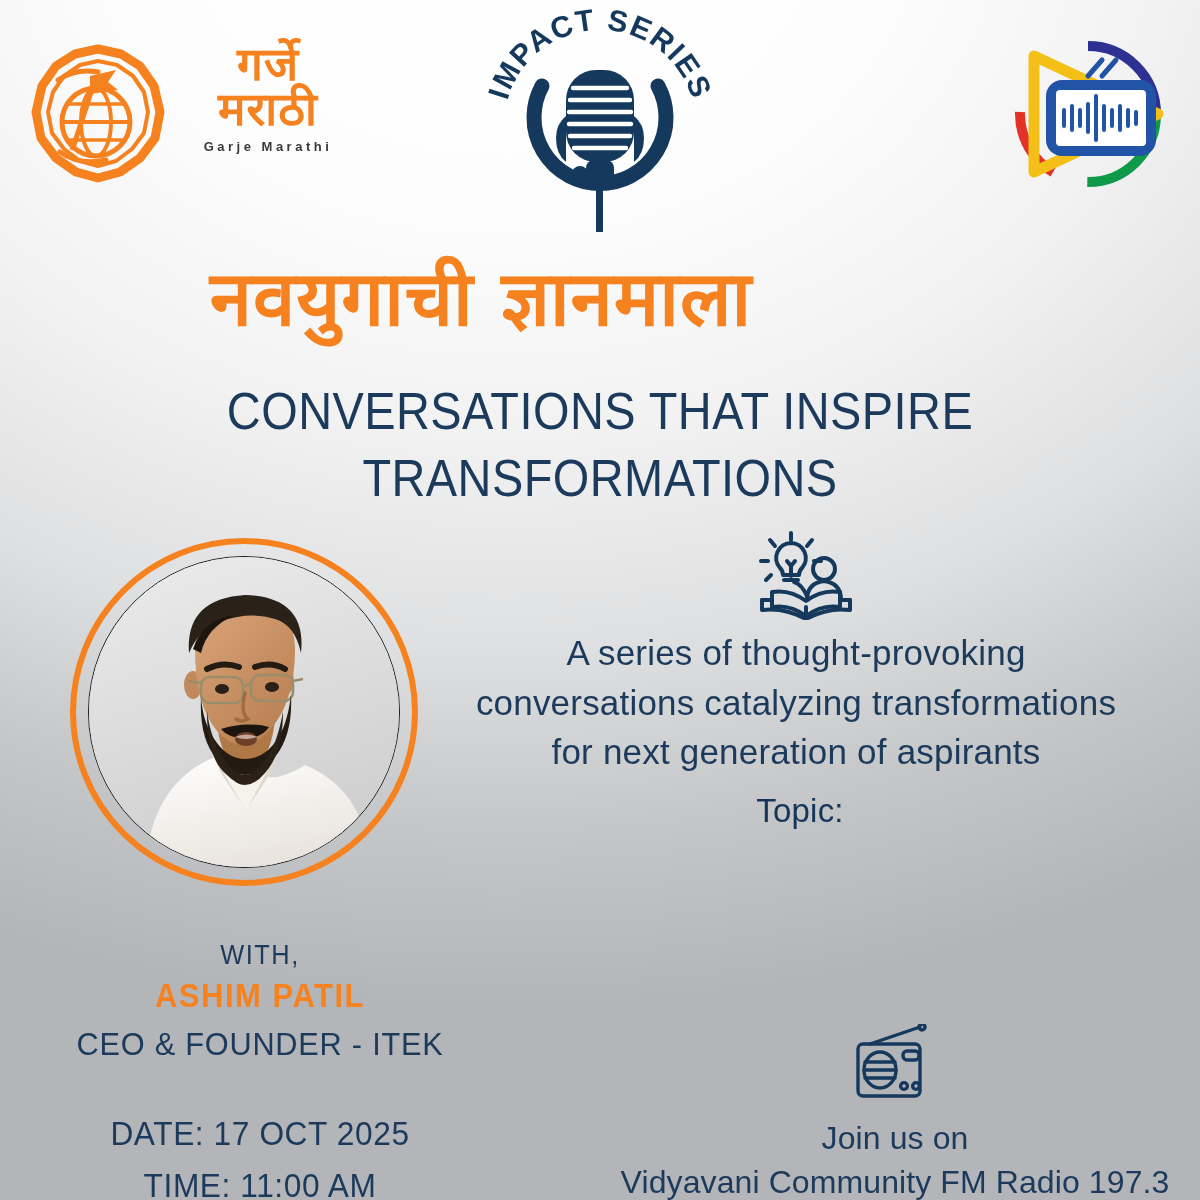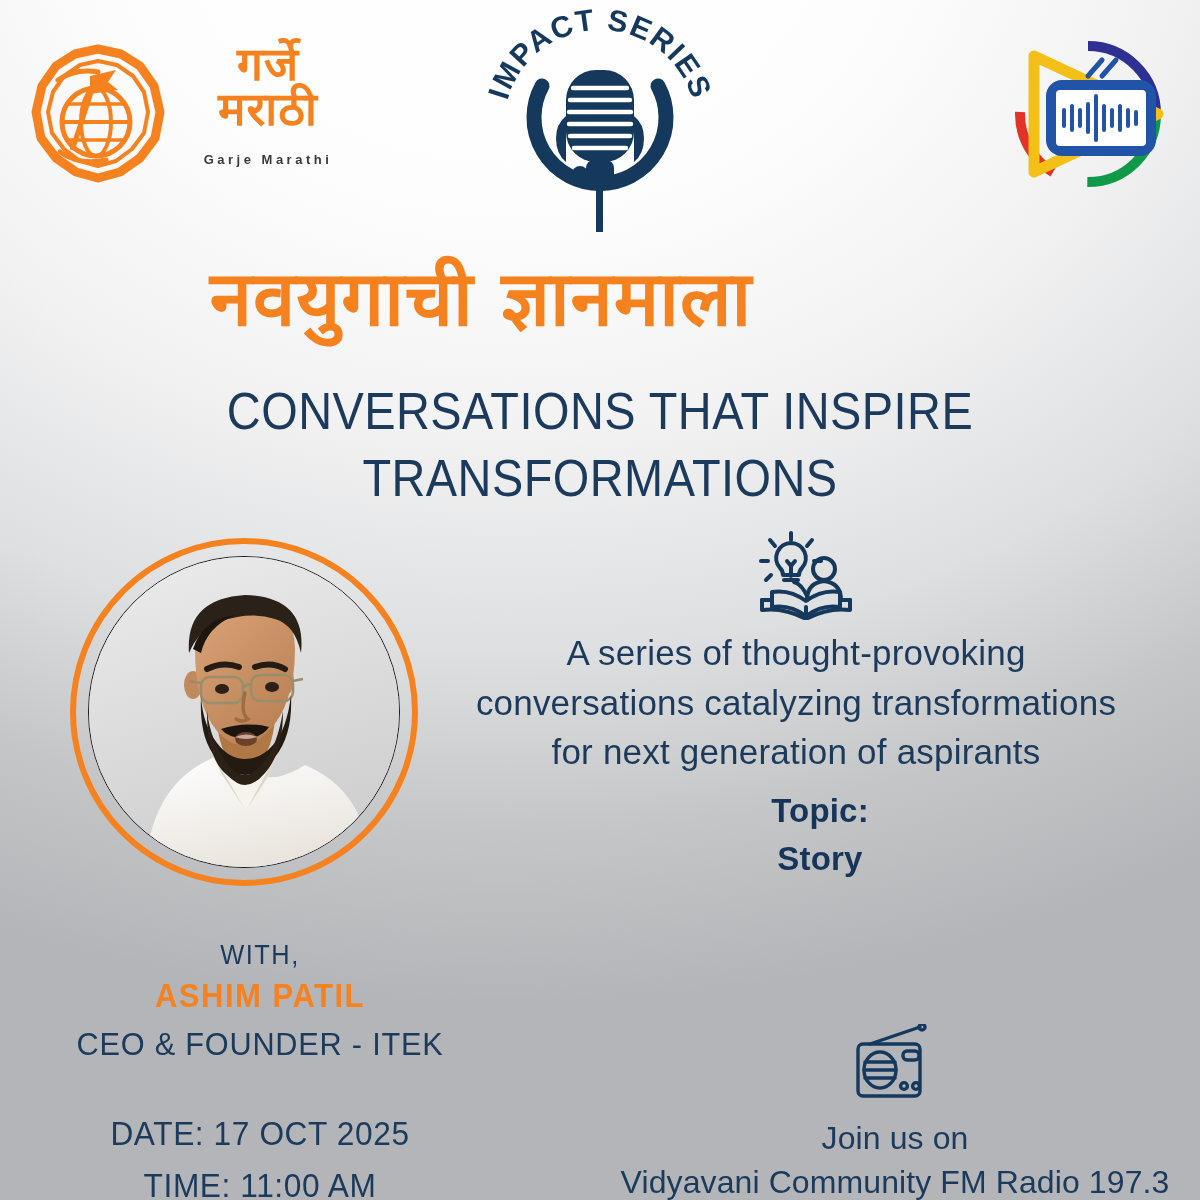--- a/index.html
+++ b/index.html
@@ -56,21 +56,21 @@
     line-height: 0.98;
     letter-spacing: 1px;
     font-family: "DejaVu Sans", sans-serif;
     white-space: nowrap;
   }
   .gm-latin {
     color: #3a3a3a;
     font-size: 13px;
     font-weight: 700;
     letter-spacing: 3.5px;
-    margin-top: 20px;
+    margin-top: 7px;
   }
 
   
   .impact-logo {
     position: absolute;
     left: 480px;
     top: 8px;
     width: 240px;
     height: 240px;
   }
@@ -156,27 +156,27 @@
     top: 628px;
     width: 736px;
     text-align: center;
     color: #1B3A5C;
     font-size: 35px;
     line-height: 1.42;
     letter-spacing: 0.2px;
   }
   .topic-block {
     position: absolute;
-    left: 452px;
+    left: 432px;
     top: 787px;
     width: 736px;
     text-align: center;
     color: #15355A;
     font-size: 33px;
-    font-weight: 700;
+    font-weight: 400;
     line-height: 1.46;
     letter-spacing: 0.2px;
   }
 
   
   .speaker-block {
     position: absolute;
     left: 30px;
     top: 940px;
     width: 460px;
@@ -424,21 +424,20 @@
   </div>
 
   <div class="desc">
     <div>A series of thought-provoking</div>
     <div>conversations catalyzing transformations</div>
     <div>for next generation of aspirants</div>
   </div>
 
   <div class="topic-block">
     <div>Topic:</div>
-    <div>Story</div>
   </div>
 
   <div class="speaker-block">
     <div class="with-label">WITH,</div>
     <div class="speaker-name">ASHIM PATIL</div>
     <div class="speaker-role">CEO &amp; FOUNDER - ITEK</div>
     <div class="event-date">DATE: 17 OCT 2025</div>
     <div class="event-time">TIME: 11:00 AM</div>
   </div>
 

